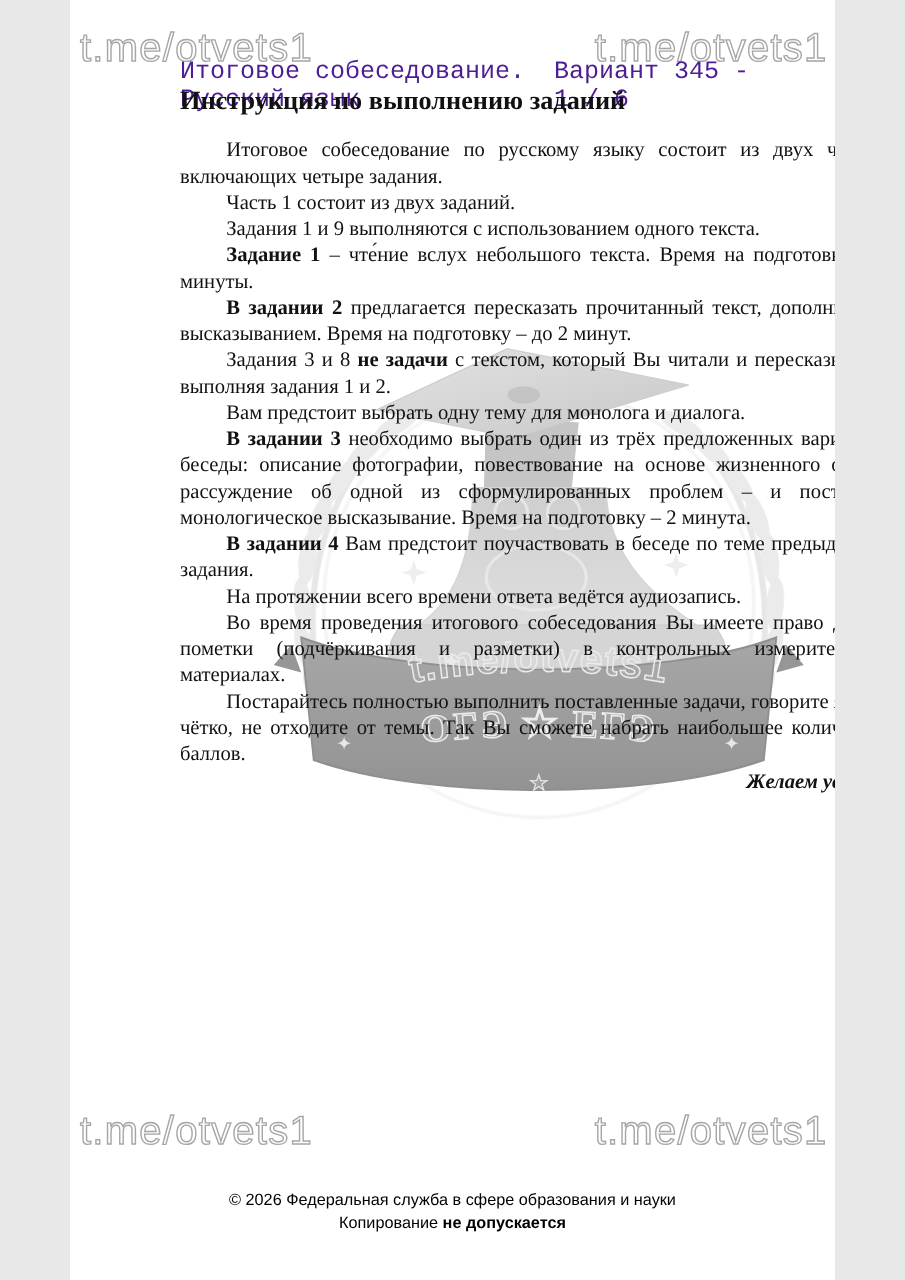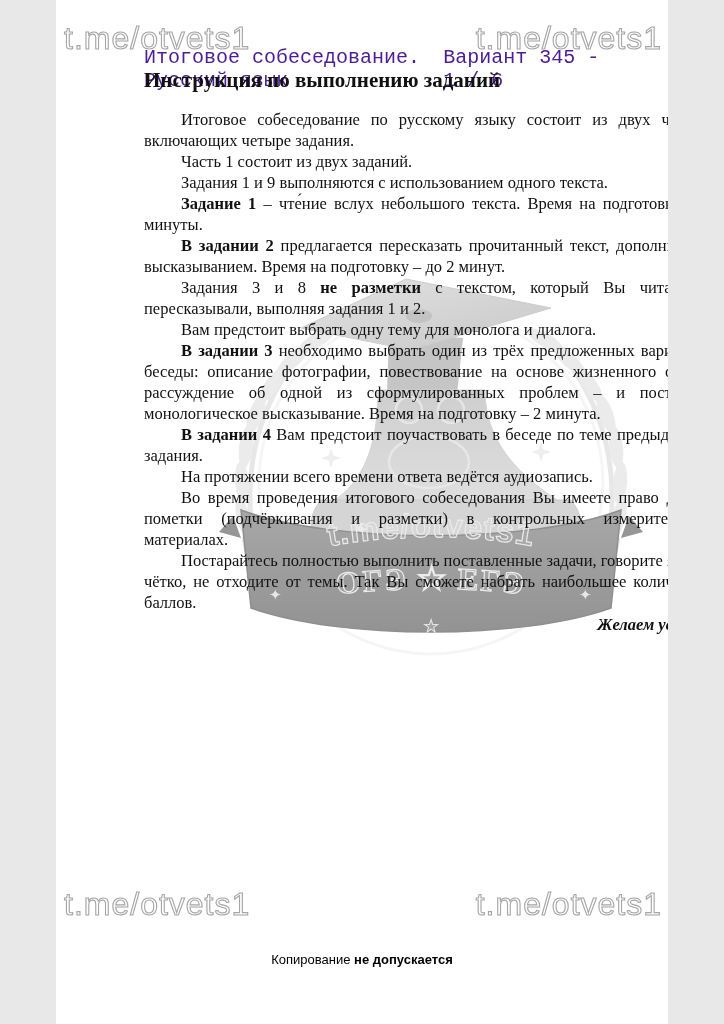--- a/index.html
+++ b/index.html
@@ -185,28 +185,29 @@
     </div>
 
     <div class="doc-title">Инструкция по выполнению заданий</div>
 
     <div class="body-text">
       <p><span>Итоговое собеседование по русскому языку состоит из двух частей, включающих четыре задания.</span></p>
       <p><span>Часть 1 состоит из двух заданий.</span></p>
       <p><span>Задания 1 и 9 выполняются с использованием одного текста.</span></p>
       <p><b>Задание 1</b><span> – чте́ние вслух небольшого текста. Время на подготовку – 2 минуты.</span></p>
       <p><b>В задании 2</b><span> предлагается пересказать прочитанный текст, дополнив его высказыванием. Время на подготовку – до 2 минут.</span></p>
-      <p><span>Задания 3 и 8 </span><b>не разметки</b><span> с текстом, который Вы читали и пересказывали, выполняя задания 1 и 2.</span></p>
+      <p><span>Задания 3 и 8 </span><b>не задачи</b><span> с текстом, который Вы читали и пересказывали, выполняя задания 1 и 2.</span></p>
       <p><span>Вам предстоит выбрать одну тему для монолога и диалога.</span></p>
       <p><b>В задании 3</b><span> необходимо выбрать один из трёх предложенных вариантов беседы: описание фотографии, повествование на основе жизненного опыта, рассуждение об одной из сформулированных проблем – и построить монологическое высказывание. Время на подготовку – 2 минута.</span></p>
       <p><b>В задании 4</b><span> Вам предстоит поучаствовать в беседе по теме предыдущего задания.</span></p>
       <p><span>На протяжении всего времени ответа ведётся аудиозапись.</span></p>
       <p><span>Во время проведения итогового собеседования Вы имеете право делать пометки (подчёркивания и разметки) в контрольных измерительных материалах.</span></p>
       <p><span>Постарайтесь полностью выполнить поставленные задачи, говорите ясно и чётко, не отходите от темы. Так Вы сможете набрать наибольшее количество баллов.</span></p>
       <p class="closing">Желаем успеха!</p>
     </div>
 
     <div class="footer">
+      <div>© 2026 Федеральная служба в сфере образования и науки</div>
       <div><span>Копирование </span><b>не допускается</b></div>
     </div>
   </div>
 
 </div>
 
 </body></html>

